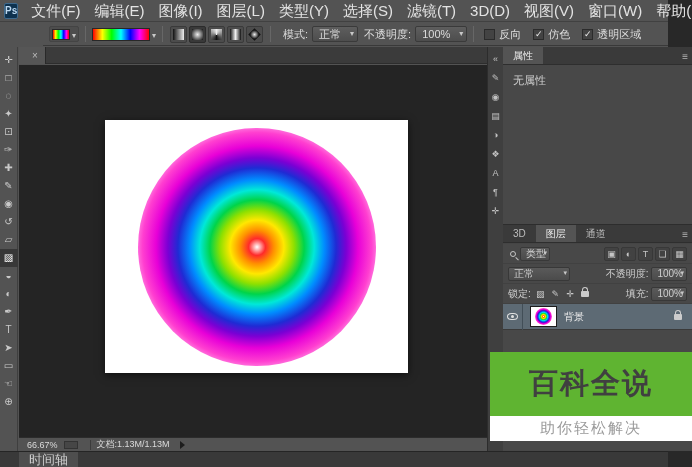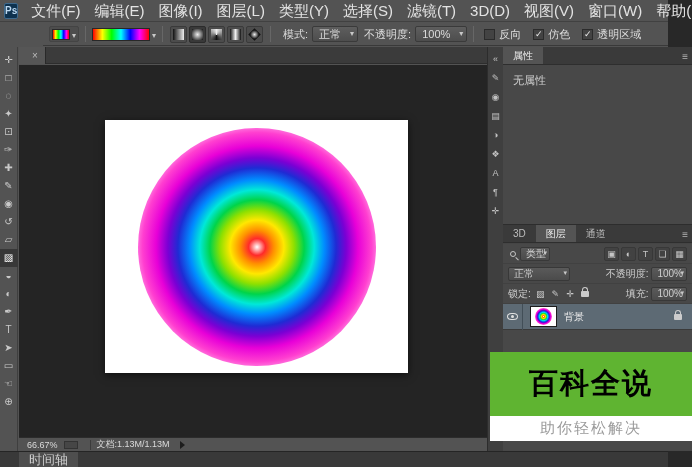--- a/index.html
+++ b/index.html
@@ -120,21 +120,21 @@
   .status-arrow { width:0; height:0; border-left:5px solid #1d1d1d; border-top:4px solid transparent;
                   border-bottom:4px solid transparent; margin-left:10px; }
   .timelinebar { position:absolute; left:0; top:451px; right:0; height:16px; background:#393939;
                  border-top:1px solid #252525; display:flex; align-items:stretch; }
   .timeline-tab { margin-left:19px; display:flex; align-items:center; padding:0 10px; background:#4e4e4e;
                   font-size:13px; color:#cccccc; }
 
   
   .watermark { position:absolute; left:490px; top:352px; width:202px; height:89px; z-index:50; }
   .wm-green { height:64px; display:flex; align-items:center; justify-content:center; }
-  .wm-title { font-size:29px; font-weight:bold; color:#000000; letter-spacing:2px; white-space:nowrap; }
+  .wm-title { font-size:29px; font-weight:bold; color:#404040; letter-spacing:2px; white-space:nowrap; }
   .wm-white { height:25px; background:#ffffff; display:flex; align-items:center; justify-content:center; }
   .wm-sub { font-size:15px; color:#9a9a9a; letter-spacing:2px; white-space:nowrap; }
 </style>
 </head>
 <body>
 
 <div class="app">
 
   <div class="menubar">
     <div class="ps-logo">Ps</div>

